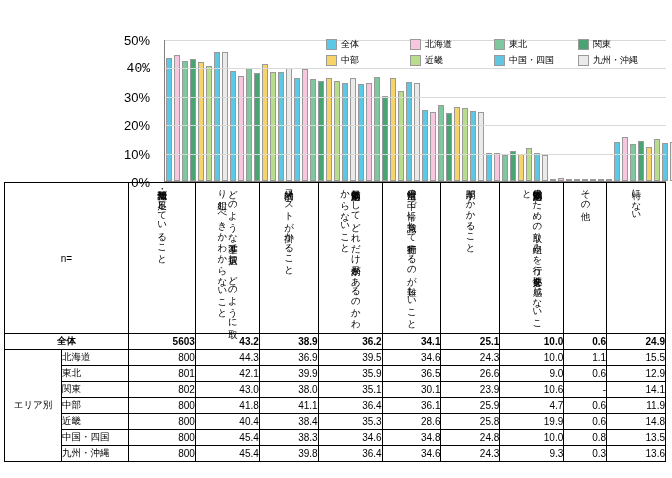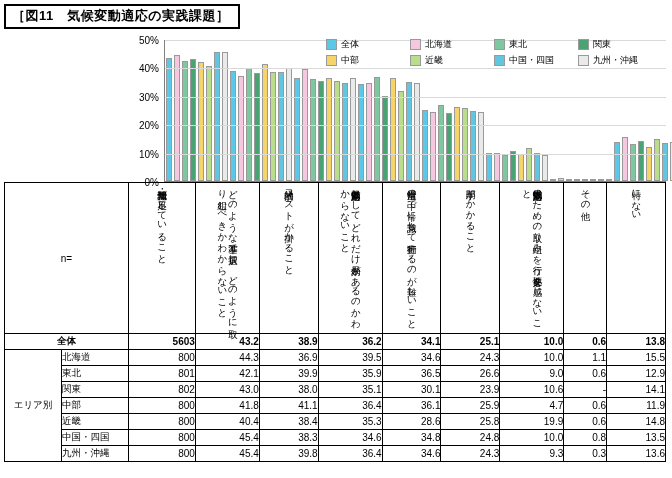--- a/index.html
+++ b/index.html
@@ -19,21 +19,21 @@
     padding:3px 8px 4px 6px;
     font-size:13px;font-weight:bold;
     letter-spacing:0.5px;
     line-height:1.1;
   }
 
   
   .chart-wrap{position:absolute;left:128px;top:36px;width:538px;height:146px;}
   .plot{position:absolute;left:36px;top:4px;right:0;bottom:0;border-left:1px solid #808080;border-bottom:1px solid #808080;}
   .ylabels{position:absolute;left:0;top:0;width:34px;height:100%;}
-  .ylab{position:absolute;right:3px;font-size:10px;color:#000;transform:translateY(-50%);}
+  .ylab{position:absolute;right:12px;font-size:13px;color:#000;transform:translateY(-50%);}
   .gridline{position:absolute;left:0;right:0;border-top:1px solid #d9d9d9;}
   .groups{position:absolute;left:0;top:0;right:0;bottom:0;display:flex;}
   .group{flex:1 1 0;position:relative;display:flex;align-items:flex-end;justify-content:center;height:100%;}
   .bar{width:6px;margin:0 1px;border:0.5px solid #9a9a9a;box-sizing:border-box;}
 
   
   .legend{position:absolute;left:326px;top:38px;width:336px;font-size:9px;}
   .legrow{display:flex;margin-bottom:3px;}
   .legitem{display:flex;align-items:center;width:112px;}
   .swatch{width:9px;height:9px;border:0.5px solid #9a9a9a;margin-right:4px;}
@@ -70,29 +70,28 @@
   .rowlab2.c{text-align:center;padding-left:0;font-weight:bold;}
   .num{text-align:right;padding-right:4px;height:15px;font-size:10px;}
   .dat{height:15px;}
   .bold{font-weight:bold;}
 </style>
 </head>
 <body>
 
 <div id="root">
 
-  <div class="title-box">［図11　気候変動適応の実践課題］</div>
 
   <div class="chart-wrap">
     <div class="ylabels">
         <div class="ylab" style="top: 146px;">0%</div>
         <div class="ylab" style="top: 117.6px;">10%</div>
         <div class="ylab" style="top: 89.2px;">20%</div>
         <div class="ylab" style="top: 60.8px;">30%</div>
-        <div class="ylab" style="top: 32.4px;">40%</div>
+        <div class="ylab" style="top: 32.4px; font-family: Liberation Mono, monospace;">40%</div>
         <div class="ylab" style="top: 4px;">50%</div>
       </div>
     <div class="plot">
       <div class="groups">
           <div class="group">
             <div class="bar" title="全体: 43.2%" style="height: 122.688px; background: rgb(91, 200, 232);"></div>
             <div class="bar" title="北海道: 44.3%" style="height: 125.812px; background: rgb(247, 199, 224);"></div>
             <div class="bar" title="東北: 42.1%" style="height: 119.564px; background: rgb(126, 200, 160);"></div>
             <div class="bar" title="関東: 43%" style="height: 122.12px; background: rgb(74, 163, 115);"></div>
             <div class="bar" title="中部: 41.8%" style="height: 118.712px; background: rgb(246, 212, 106);"></div>
@@ -235,21 +234,21 @@
         <tr>
           <td colspan="2" class="rowlab2 c dat">全体</td>
           <td class="num dat bold">5603</td>
           <td class="num dat bold">43.2</td>
           <td class="num dat bold">38.9</td>
           <td class="num dat bold">36.2</td>
           <td class="num dat bold">34.1</td>
           <td class="num dat bold">25.1</td>
           <td class="num dat bold">10.0</td>
           <td class="num dat bold">0.6</td>
-          <td class="num dat bold">13.8</td>
+          <td class="num dat bold">24.9</td>
         </tr>
         <tr>
           <td class="rowlab1" rowspan="7">エリア別</td>
           <td class="rowlab2 dat">北海道</td>
           <td class="num dat">800</td>
           <td class="num dat">44.3</td>
           <td class="num dat">36.9</td>
           <td class="num dat">39.5</td>
           <td class="num dat">34.6</td>
           <td class="num dat">24.3</td>

